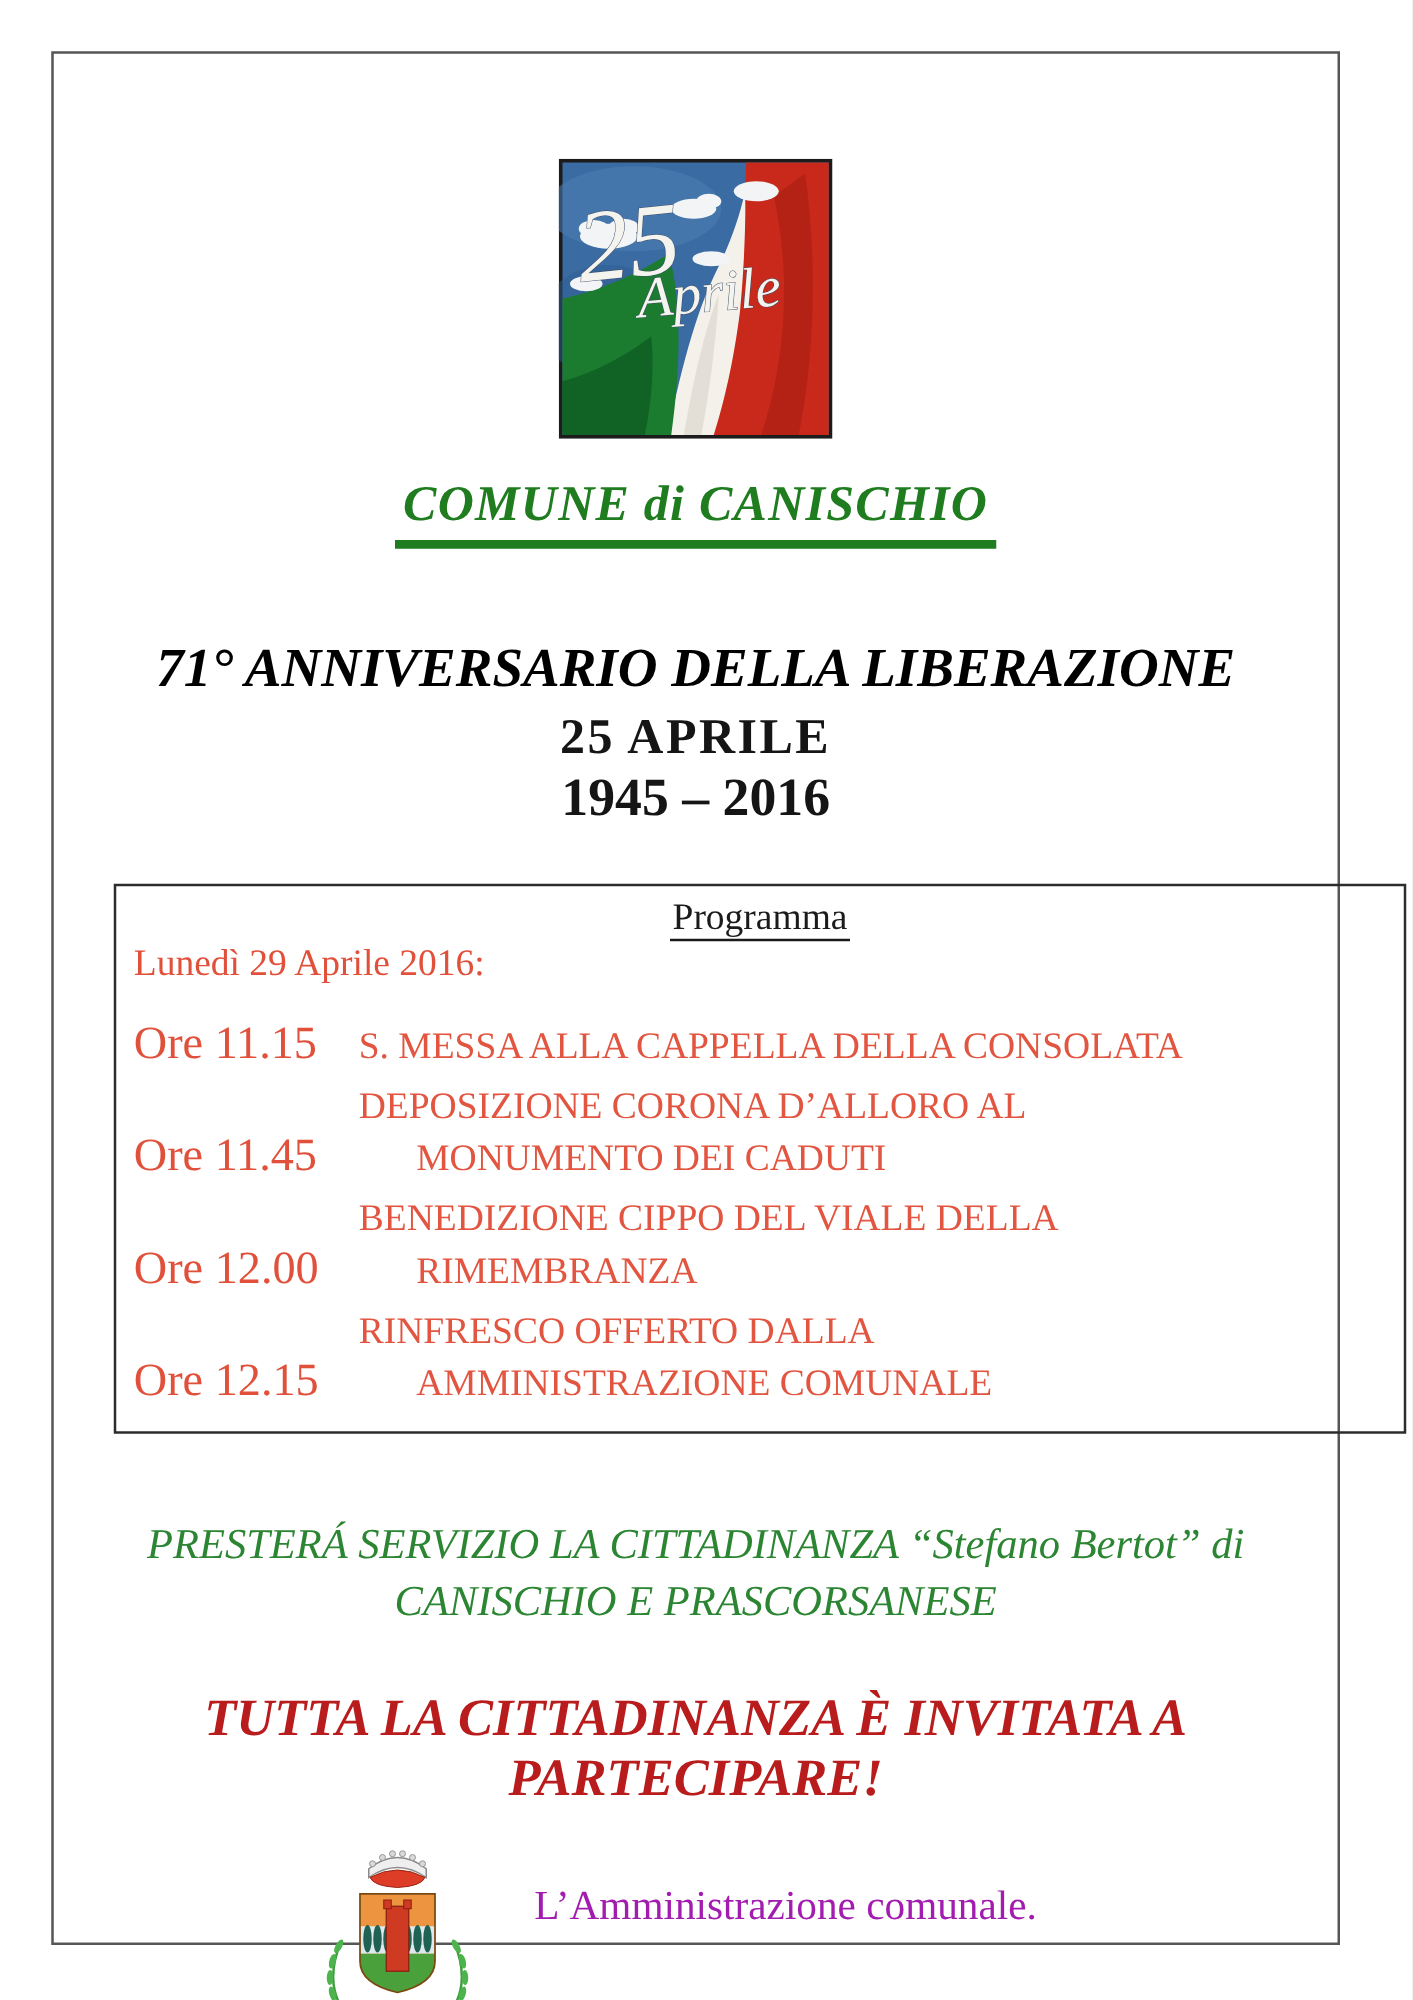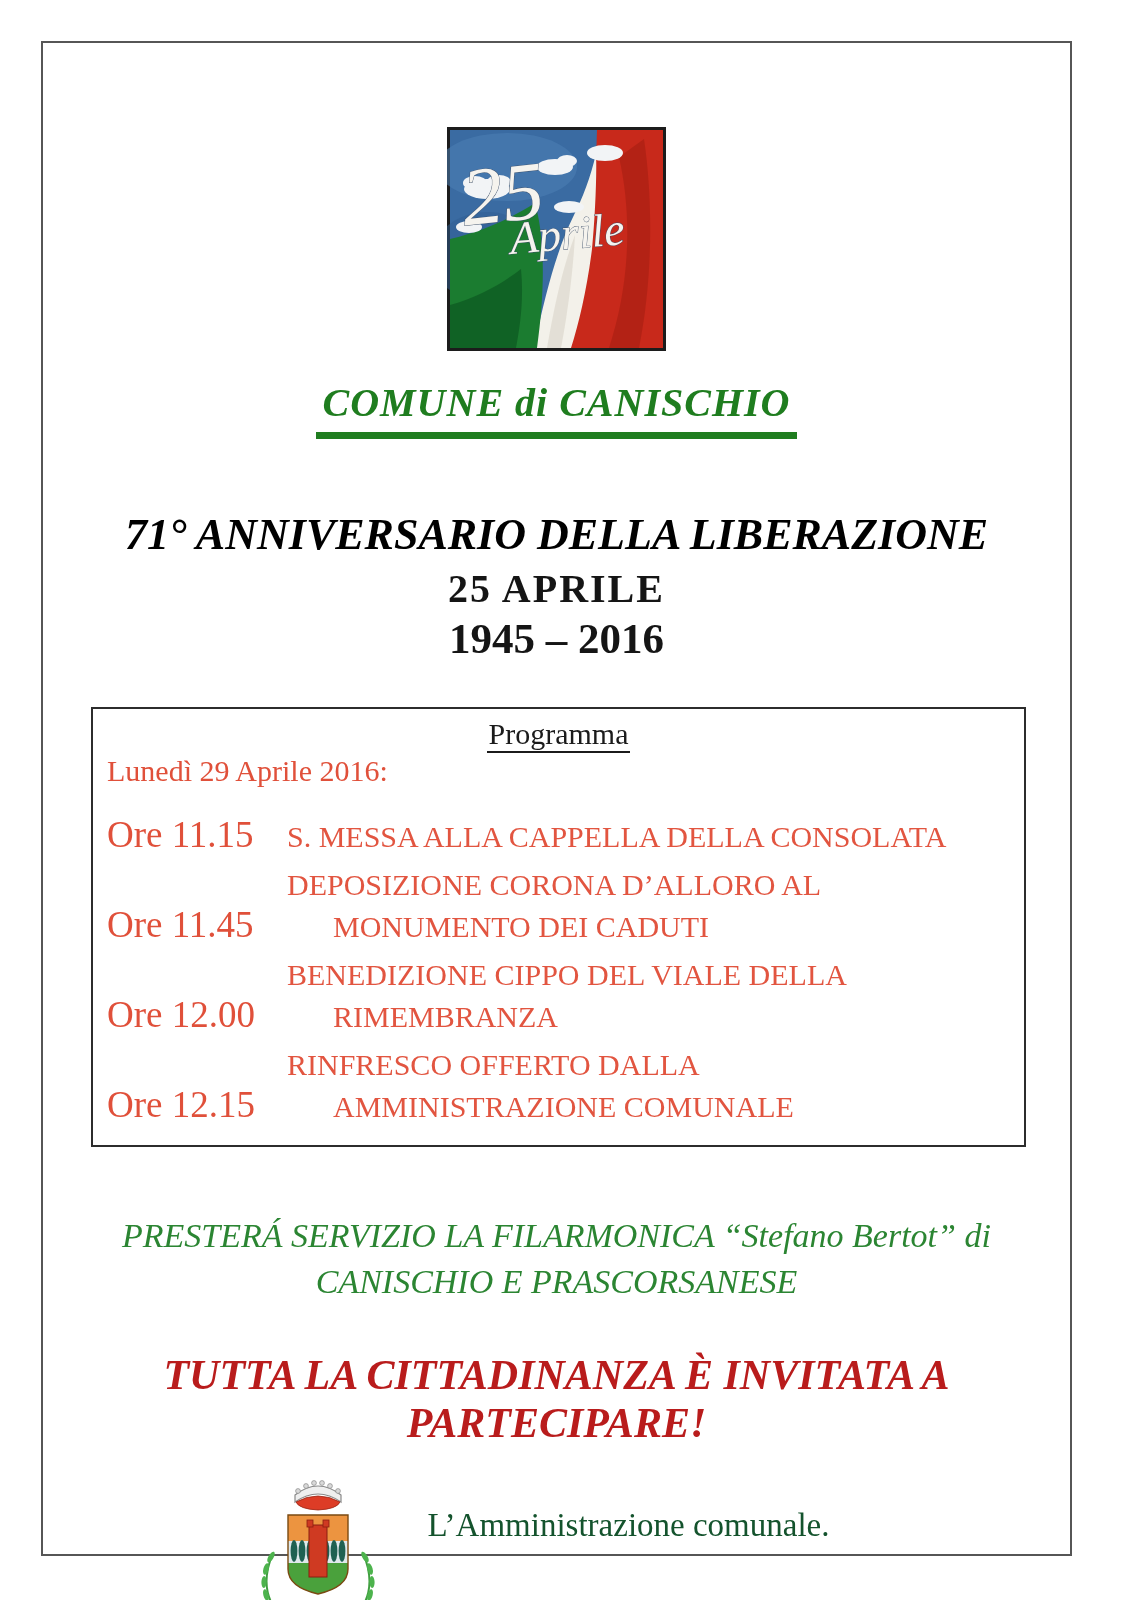--- a/index.html
+++ b/index.html
@@ -42,21 +42,21 @@
     font-size:40px;font-weight:bold;color:#151515;
     letter-spacing:2px;line-height:1.1;
   }
   .years{
     margin-top:4px;
     font-size:43px;font-weight:bold;color:#151515;line-height:1.1;
   }
   
   .program-box{
     margin:44px auto 12px 48px;
-    width:935px;
+    width:1034px;
     border:2px solid #2c2c2c;
     box-sizing:border-box;
     text-align:left;
     padding:8px 14px 14px 14px;
     font-family:Liberation Serif, serif;
   }
   .program-title{text-align:center;font-size:30px;color:#1b1b1b;line-height:1.15;}
   .program-title span{border-bottom:2px solid #1b1b1b;padding:0 2px 1px 2px;}
   .program-day{font-size:30px;color:#e0503a;margin-top:2px;line-height:1.2;}
   .program-rows{margin-top:24px;}
@@ -78,21 +78,21 @@
   .invitation{
     margin-top:46px;
     font-size:42px;font-weight:bold;font-style:italic;color:#b91c1c;
   }
   .bottom-row{
     margin-top:18px;
     display:flex;justify-content:center;align-items:flex-start;
   }
   .arms-svg{display:block;margin-left:-40px;}
   .signature{
-    font-size:33px;color:#14532d;
+    font-size:33px;color:#a21caf;
     margin-left:34px;margin-top:42px;text-align:right;
   }
 </style>
 </head>
 <body>
 
 <div class="sheet">
   <div class="frame">
 
     <div class="logo-wrap">
@@ -171,21 +171,21 @@
           <div class="p-time">Ore 12.15</div>
           <div class="p-desc">
             <div class="p-line1">RINFRESCO OFFERTO  DALLA</div>
             <div class="p-line2">AMMINISTRAZIONE COMUNALE</div>
           </div>
         </div>
       </div>
     </div>
 
     <div class="band">
-      <div>PRESTERÁ SERVIZIO LA FILARMONICA “Stefano Bertot” di</div>
+      <div>PRESTERÁ SERVIZIO LA CITTADINANZA “Stefano Bertot” di</div>
       <div>CANISCHIO E PRASCORSANESE</div>
     </div>
 
     <div class="invitation">TUTTA LA CITTADINANZA È INVITATA A PARTECIPARE!</div>
 
     <div class="bottom-row">
       <svg class="arms-svg" width="150" height="172" viewBox="0 0 150 172">
 
         <path d="M52,30 Q75,12 98,30 L98,37 Q75,21 52,37 Z" fill="#efefef" stroke="#8a8a8a" stroke-width="1.2"></path>
         <g fill="#d9d9d9" stroke="#8a8a8a" stroke-width="0.7">

